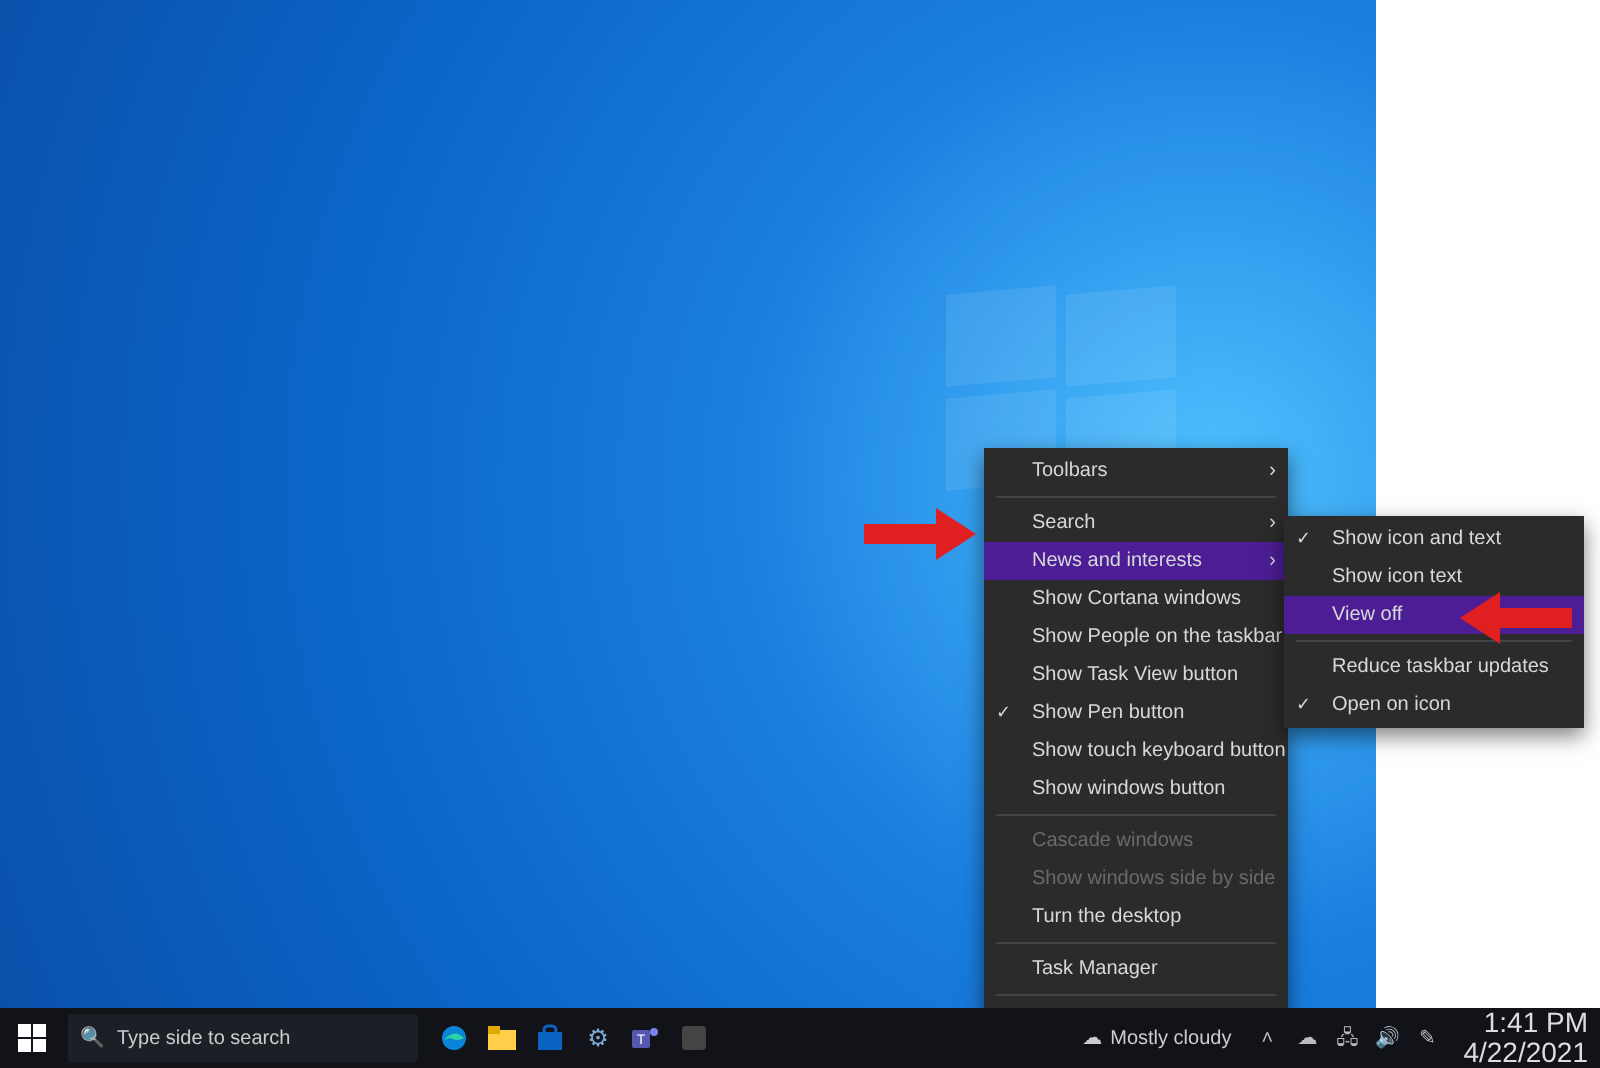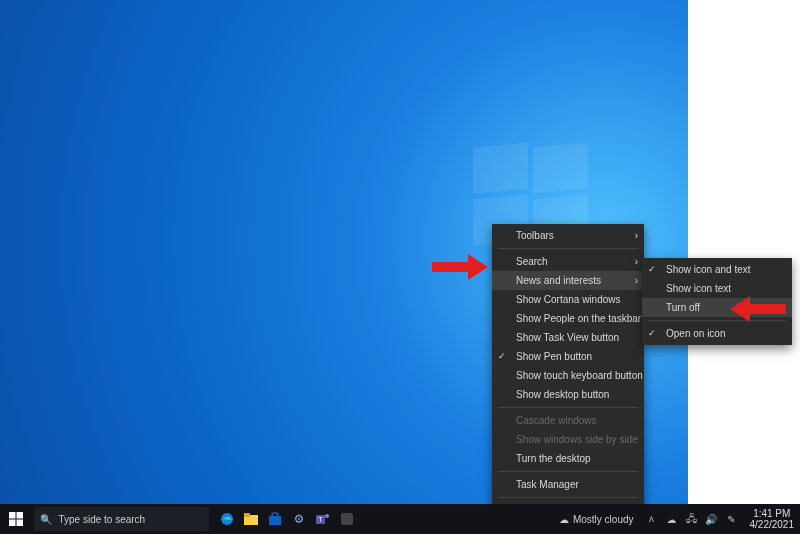--- a/index.html
+++ b/index.html
@@ -69,39 +69,39 @@
     align-items: center;
     gap: 4px;
     padding-right: 6px;
   }
   .weather {
     display: flex; align-items: center; gap: 4px;
     padding: 0 6px;
     color: #ccc;
   }
   .tray-icon { width: 16px; display:flex; justify-content:center; font-size:10px; color:#bbb; }
-  .clock { text-align: center; line-height: 1.1; padding-left:6px; color:#ddd; font-size:10px; }
+  .clock { text-align: right; line-height: 1.1; padding-left:6px; color:#ddd; font-size:14px; }
   
   .menu {
     position: absolute;
     background: #2b2b2b;
     color: #d8d8d8;
     font-size: 10px;
     box-shadow: 0 4px 10px rgba(0,0,0,0.5);
     padding: 2px 0;
   }
   .menu-main { left: 492px; top: 224px; width: 152px; }
   .menu-sub  { left: 642px; top: 258px; width: 150px; }
   .mi {
     position: relative;
     padding: 4px 22px 4px 24px;
     white-space: nowrap;
     cursor: default;
   }
-  .mi.hover { background: #404040; }
+  .mi.hover { background: #4c1d95; }
   .mi.disabled { color: #6a6a6a; }
   .mi .chk {
     position: absolute; left: 6px; top: 4px;
     font-size: 9px;
   }
   .mi .arrow {
     position: absolute; right: 6px; top: 4px;
     font-size: 10px;
   }
   .sep { height:1px; background:#444; margin:3px 6px; }
@@ -172,21 +172,21 @@
       <span>Show Task View button</span>
     </div>
     <div class="mi">
       <span class="chk">✓</span>
       <span>Show Pen button</span>
     </div>
     <div class="mi">
       <span>Show touch keyboard button</span>
     </div>
     <div class="mi">
-      <span>Show desktop button</span>
+      <span>Show windows button</span>
     </div>
     <div class="sep"></div>
     <div class="mi disabled">
       <span>Cascade windows</span>
     </div>
     <div class="mi disabled">
       <span>Show windows side by side</span>
     </div>
     <div class="mi">
       <span>Turn the desktop</span>
@@ -205,23 +205,26 @@
 
   <div class="menu menu-sub">
     <div class="mi">
       <span class="chk">✓</span>
       <span>Show icon and text</span>
     </div>
     <div class="mi">
       <span>Show icon text</span>
     </div>
     <div class="mi hover">
-      <span>Turn off</span>
-    </div>
-    <div class="sep"></div>
+      <span>View off</span>
+    </div>
+    <div class="sep"></div>
+    <div class="mi">
+      <span>Reduce taskbar updates</span>
+    </div>
     <div class="mi">
       <span class="chk">✓</span>
       <span>Open on icon</span>
     </div>
   </div>
 
   <div class="arrow-ann arrow1">
     <div class="shaft"></div>
       <div class="head"></div>
   </div>

